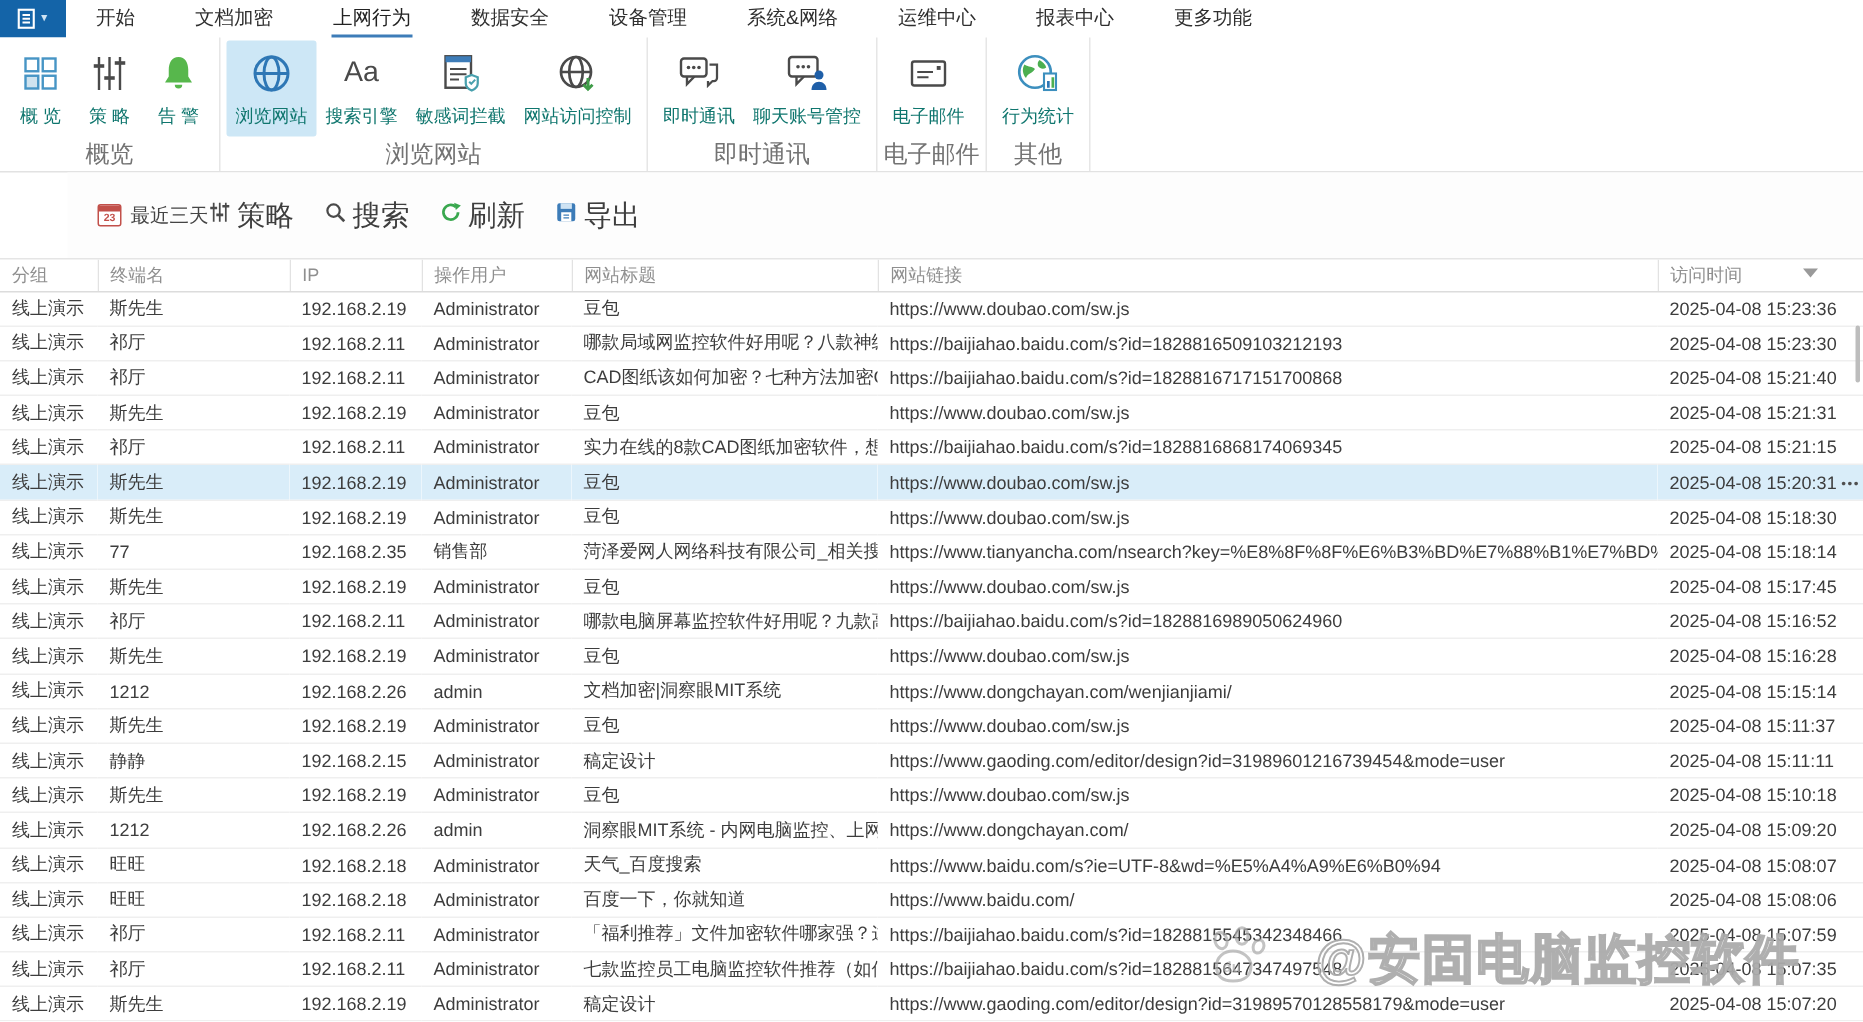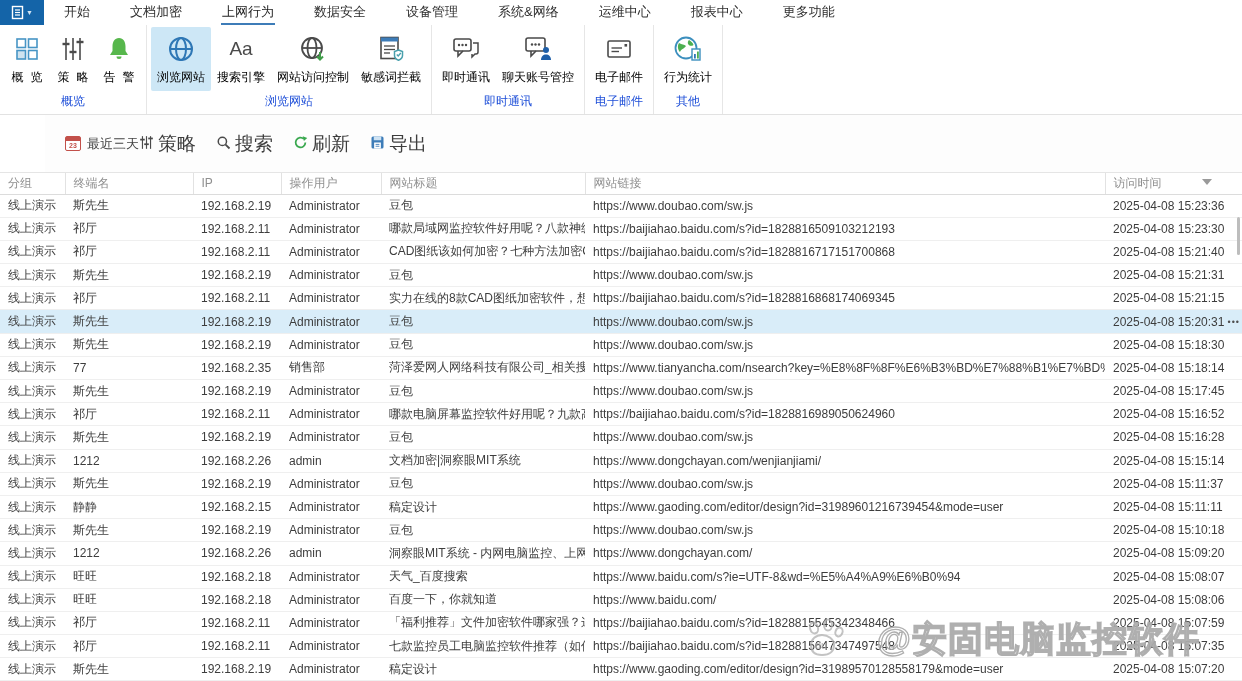--- a/index.html
+++ b/index.html
@@ -17,22 +17,22 @@
   .menu-item span { padding:3px 1px 2px; border-bottom:3px solid transparent; }
   .menu-item.selected span { border-bottom-color:#3d7cb8; color:#222; }
 
   
   .ribbon { height:90px; display:flex; background:#fff; border-bottom:1px solid #e2e2e2; flex:0 0 auto; }
   .rgroup { display:flex; flex-direction:column; border-right:1px solid #e6e6e6; padding:2px 4px 0; }
   .rbuttons { display:flex; align-items:flex-start; flex:1; }
   .rbtn { display:flex; flex-direction:column; align-items:center; justify-content:flex-start; gap:5px; padding:7px 6px 5px; min-width:46px; cursor:pointer; border-radius:2px; }
   .rbtn.selected { background:#cde7f6; }
   .rbtn .icn { height:30px; display:flex; align-items:center; justify-content:center; }
-  .rbtn .lbl { font-size:12px; color:#000000; white-space:nowrap;font-family:Liberation Mono, monospace; }
-  .rgroup-label { text-align:center; font-size:12px; color:#1d4ed8; padding:2px 0 5px; }
+  .rbtn .lbl { font-size:12px; color:#0f766e; white-space:nowrap; }
+  .rgroup-label { text-align:center; font-size:16px; color:#737373; padding:2px 0 5px; }
   .ribbon-fill { flex:1; }
   .aa-glyph { font-size:19px; color:#4a4a4a; font-weight:normal; }
 
   
   .filterbar { height:57px; display:flex; align-items:center; padding:0 22px 0 20px; background:#fdfdfd; flex:0 0 auto;margin-left:45px; }
   .date-chip { display:flex; align-items:center; gap:6px; font-size:13px; color:#444; cursor:pointer; }
   .cal { width:16px; height:15px; border:1px solid #c2504a; border-radius:2px; position:relative; background:#fff; }
   .cal::before { content:""; position:absolute; left:0; right:0; top:0; height:4px; background:#c2504a; }
   .cal b { position:absolute; left:0; right:0; top:4px; bottom:0; display:flex; align-items:center; justify-content:center; font-size:7px; color:#c2504a; font-weight:bold; }
   .fb-actions { display:flex; align-items:center; gap:20px; }
@@ -155,41 +155,41 @@
           </span>
           <span class="lbl">浏览网站</span>
         </div>
         <div class="rbtn">
           <span class="icn aa-glyph">Aa</span>
           <span class="lbl">搜索引擎</span>
         </div>
         <div class="rbtn">
           <span class="icn">
             <svg width="28" height="28" viewBox="0 0 28 28">
-                <circle cx="13" cy="13" r="10" fill="none" stroke="#4a4a4a" stroke-width="1.8"></circle>
-                <ellipse cx="13" cy="13" rx="4.5" ry="10" fill="none" stroke="#4a4a4a" stroke-width="1.8"></ellipse>
-                <line x1="3" y1="13" x2="23" y2="13" stroke="#4a4a4a" stroke-width="1.8"></line>
-                <path d="M21 17 L21 24 M18 21.5 L21 24.5 L24 21.5" fill="none" stroke="#3f9c48" stroke-width="2"></path>
-              </svg>
-          </span>
-          <span class="lbl">网站访问控制</span>
-        </div>
-        <div class="rbtn">
-          <span class="icn">
-            <svg width="28" height="28" viewBox="0 0 28 28">
                 <rect x="4" y="2.5" width="17" height="21" fill="none" stroke="#4a4a4a" stroke-width="1.6"></rect>
                 <rect x="4" y="2.5" width="17" height="4" fill="#3d7cb8"></rect>
                 <line x1="7" y1="11" x2="18" y2="11" stroke="#4a4a4a" stroke-width="1.3"></line>
                 <line x1="7" y1="14.5" x2="18" y2="14.5" stroke="#4a4a4a" stroke-width="1.3"></line>
                 <line x1="7" y1="18" x2="13" y2="18" stroke="#4a4a4a" stroke-width="1.3"></line>
                 <path d="M21.5 15 l4 1.5 v4 c0 2.5-2 4-4 4.8 c-2-0.8-4-2.3-4-4.8 v-4 Z" fill="#fff" stroke="#49a0ad" stroke-width="1.5"></path>
                 <path d="M19.8 19.5 l1.4 1.4 l2.6-2.8" fill="none" stroke="#49a0ad" stroke-width="1.4"></path>
               </svg>
           </span>
           <span class="lbl">敏感词拦截</span>
+        </div>
+        <div class="rbtn">
+          <span class="icn">
+            <svg width="28" height="28" viewBox="0 0 28 28">
+                <circle cx="13" cy="13" r="10" fill="none" stroke="#4a4a4a" stroke-width="1.8"></circle>
+                <ellipse cx="13" cy="13" rx="4.5" ry="10" fill="none" stroke="#4a4a4a" stroke-width="1.8"></ellipse>
+                <line x1="3" y1="13" x2="23" y2="13" stroke="#4a4a4a" stroke-width="1.8"></line>
+                <path d="M21 17 L21 24 M18 21.5 L21 24.5 L24 21.5" fill="none" stroke="#3f9c48" stroke-width="2"></path>
+              </svg>
+          </span>
+          <span class="lbl">网站访问控制</span>
         </div>
       </div>
       <div class="rgroup-label">浏览网站</div>
     </div>
 
     <div class="rgroup">
       <div class="rbuttons">
         <div class="rbtn">
           <span class="icn">
             <svg width="30" height="28" viewBox="0 0 30 28">

